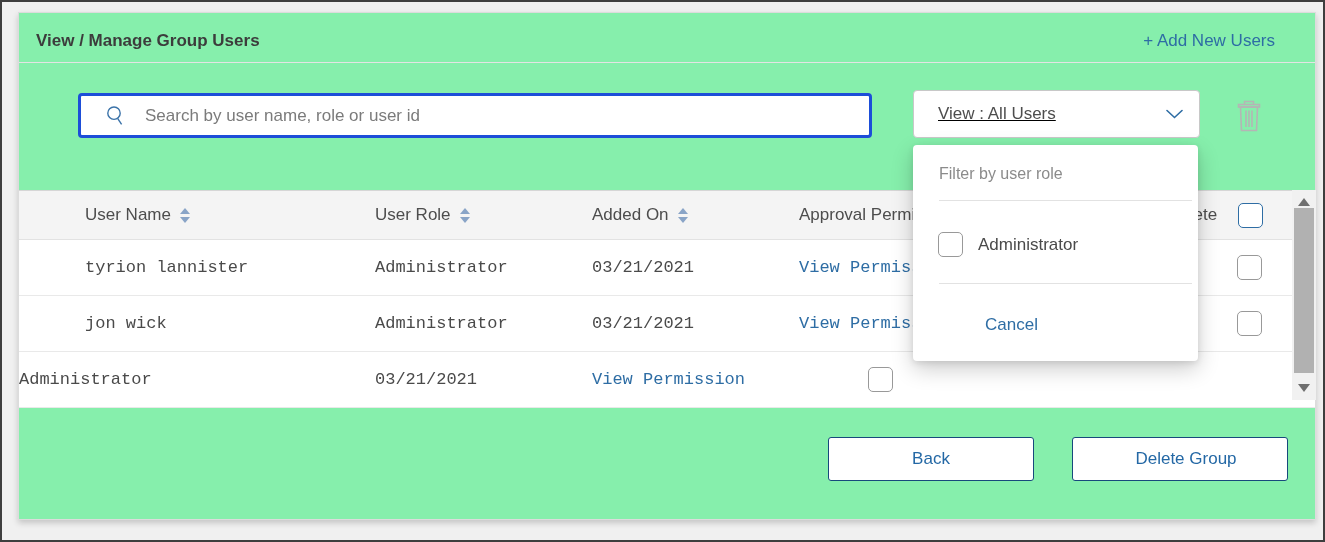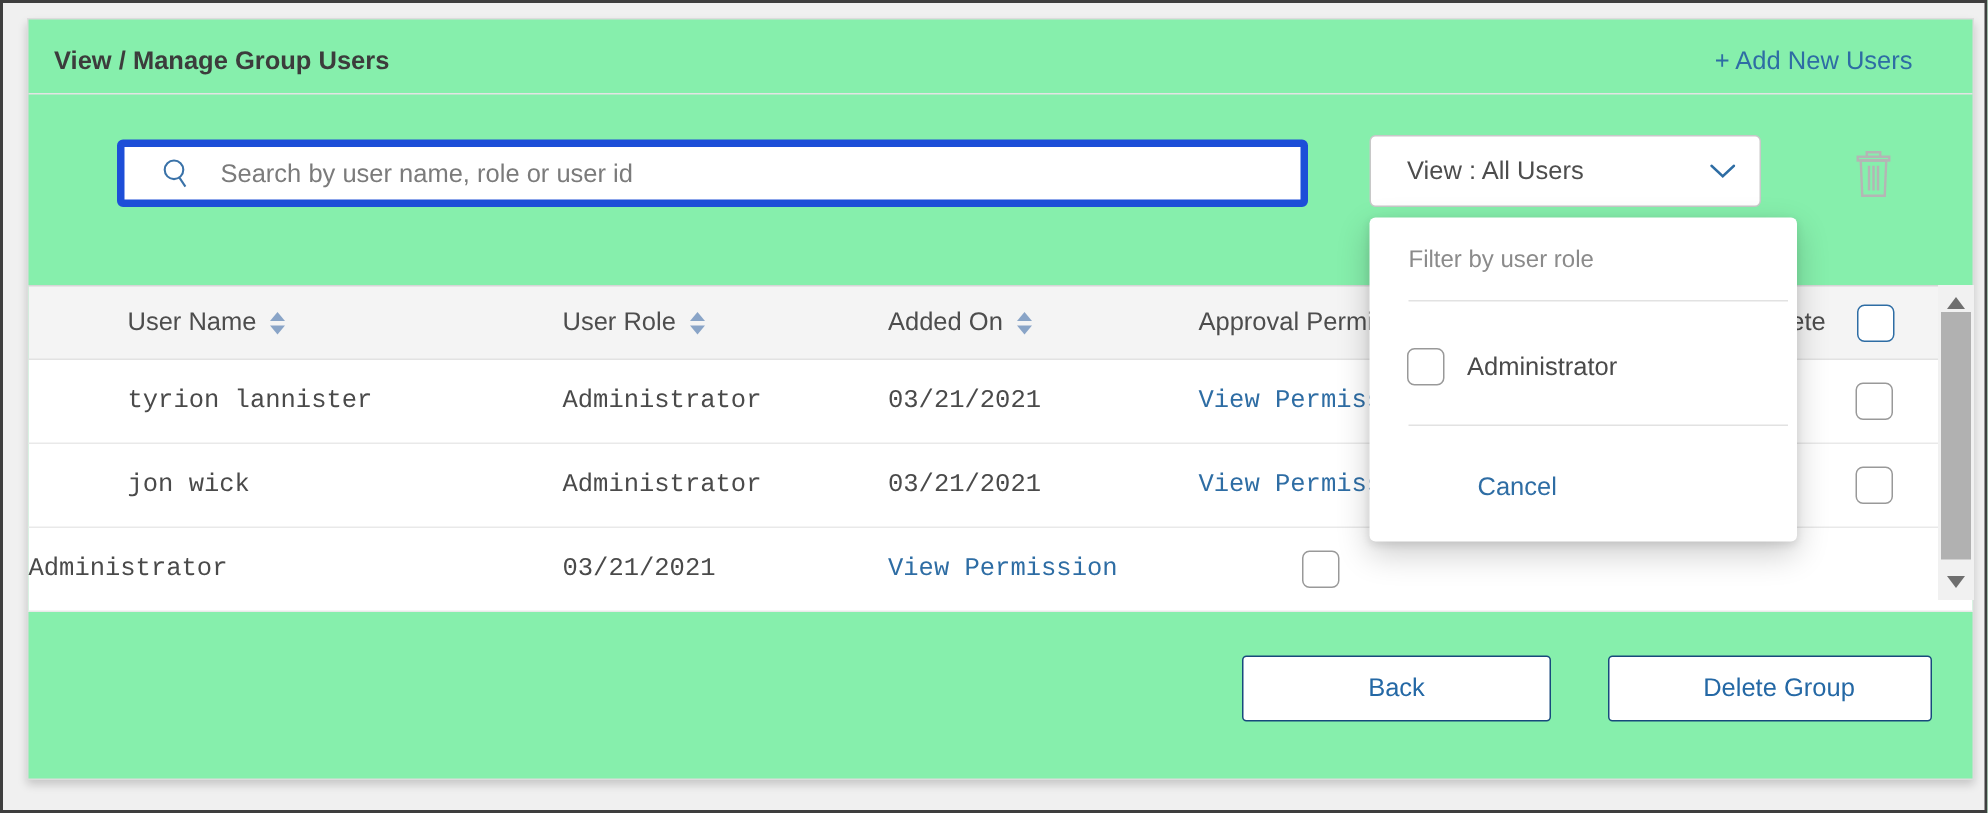--- a/index.html
+++ b/index.html
@@ -19,35 +19,35 @@
     display:flex; align-items:center; justify-content:space-between;
     padding:6px 40px 0 17px;
   }
   .page-title { font-size:17px; font-weight:700; color:#3c3c3c; }
   .add-new { font-size:17px; color:#2e6da4; cursor:pointer; }
   .title-divider { position:absolute; top:49px; left:0; right:0; height:1px; background:#e4e4e4; }
 
   
   .search-box {
     position:absolute; left:59px; top:80px; width:794px; height:45px;
-    border:5px solid #1d4ed8; border-radius:4px; background:#fff;
+    border:3px solid #1d4ed8; border-radius:4px; background:#fff;
     display:flex; align-items:center; padding-left:24px;
   }
   .search-box input {
     border:none; outline:none; flex:1; height:100%; margin-left:19px;
     font-size:17px; color:#555; font-family:"Liberation Sans", sans-serif;
     background:transparent;
   }
   .search-box input::placeholder { color:#7b7b7b; opacity:1; }
 
   .view-dropdown {
-    position:absolute; left:894px; top:77px; width:261px; height:48px;
+    position:absolute; left:894px; top:77px; width:287px; height:48px;
     border:1px solid #c8c8c8; border-radius:4px; background:#fff;
     display:flex; align-items:center; justify-content:space-between;
-    padding:0 16px 0 24px; cursor:pointer; z-index:5;
+    padding:0 16px 0 24px; cursor:pointer; z-index:5;text-decoration:underline;
   }
   .view-dropdown .label { font-size:17px; color:#4d4d4d; }
 
   .trash-btn { position:absolute; left:1216px; top:87px; cursor:pointer; z-index:5; }
 
   
   .popup {
     position:absolute; left:894px; top:132px; width:285px; height:216px;
     background:#fff; border-radius:4px; z-index:20;
     box-shadow:0 8px 22px rgba(0,0,0,0.20), 0 2px 6px rgba(0,0,0,0.10);

